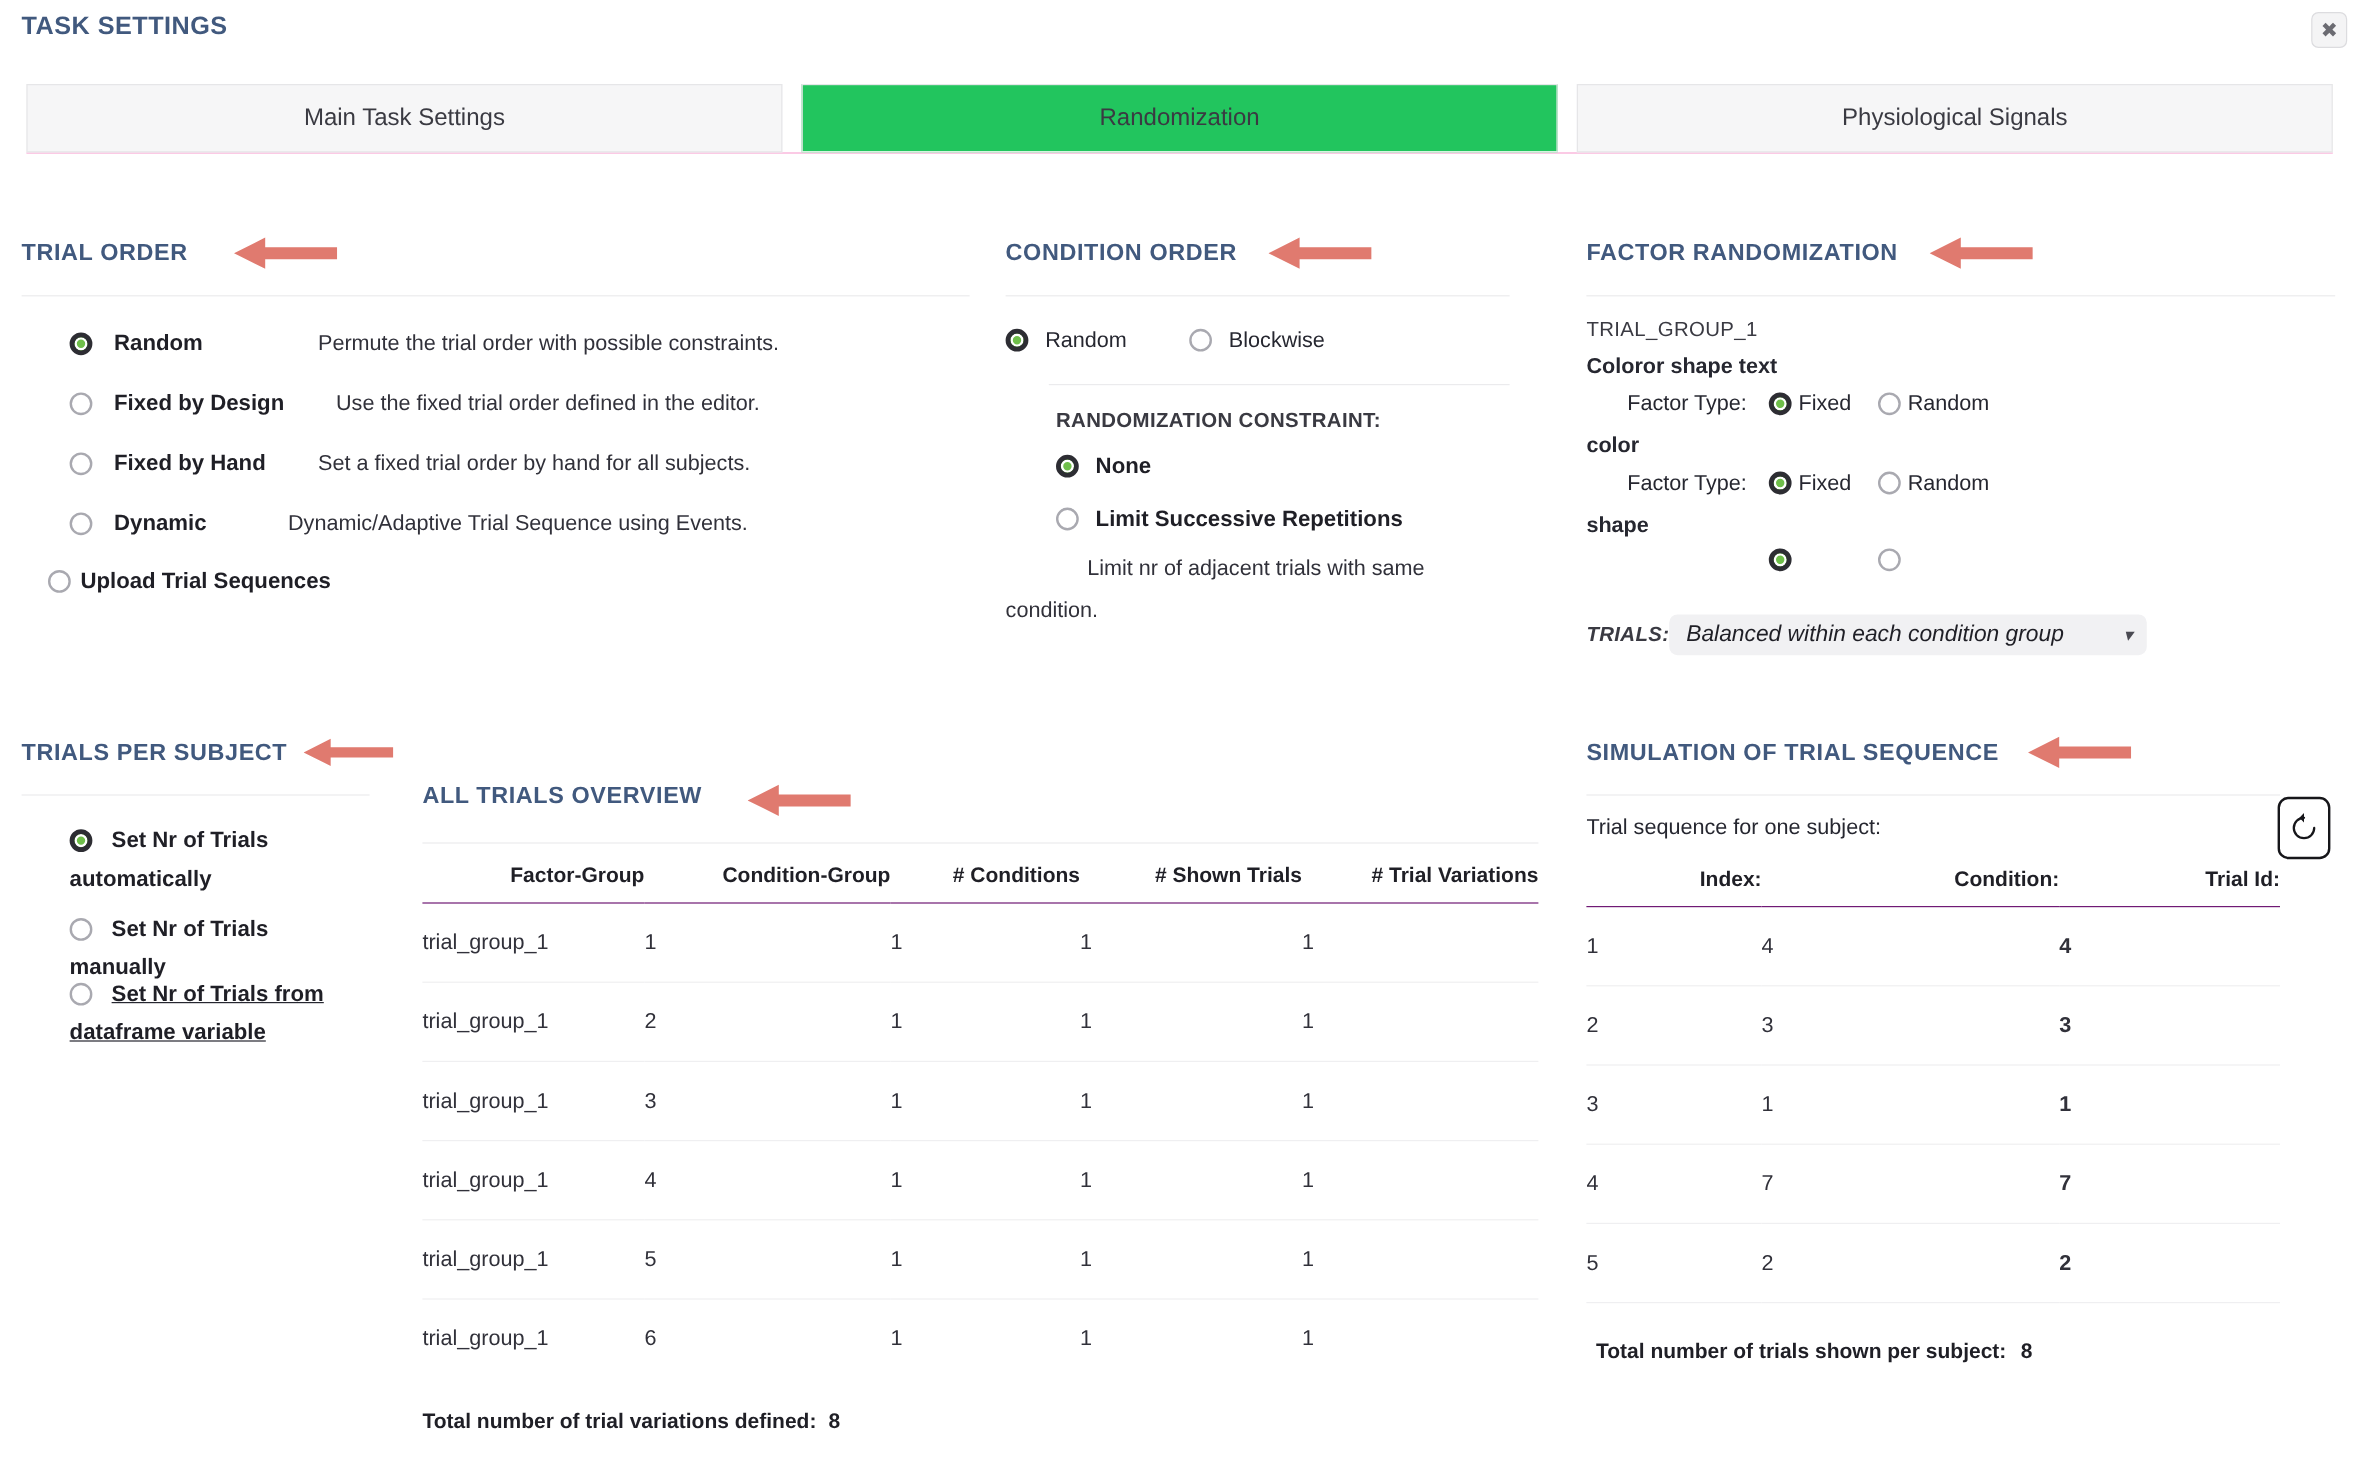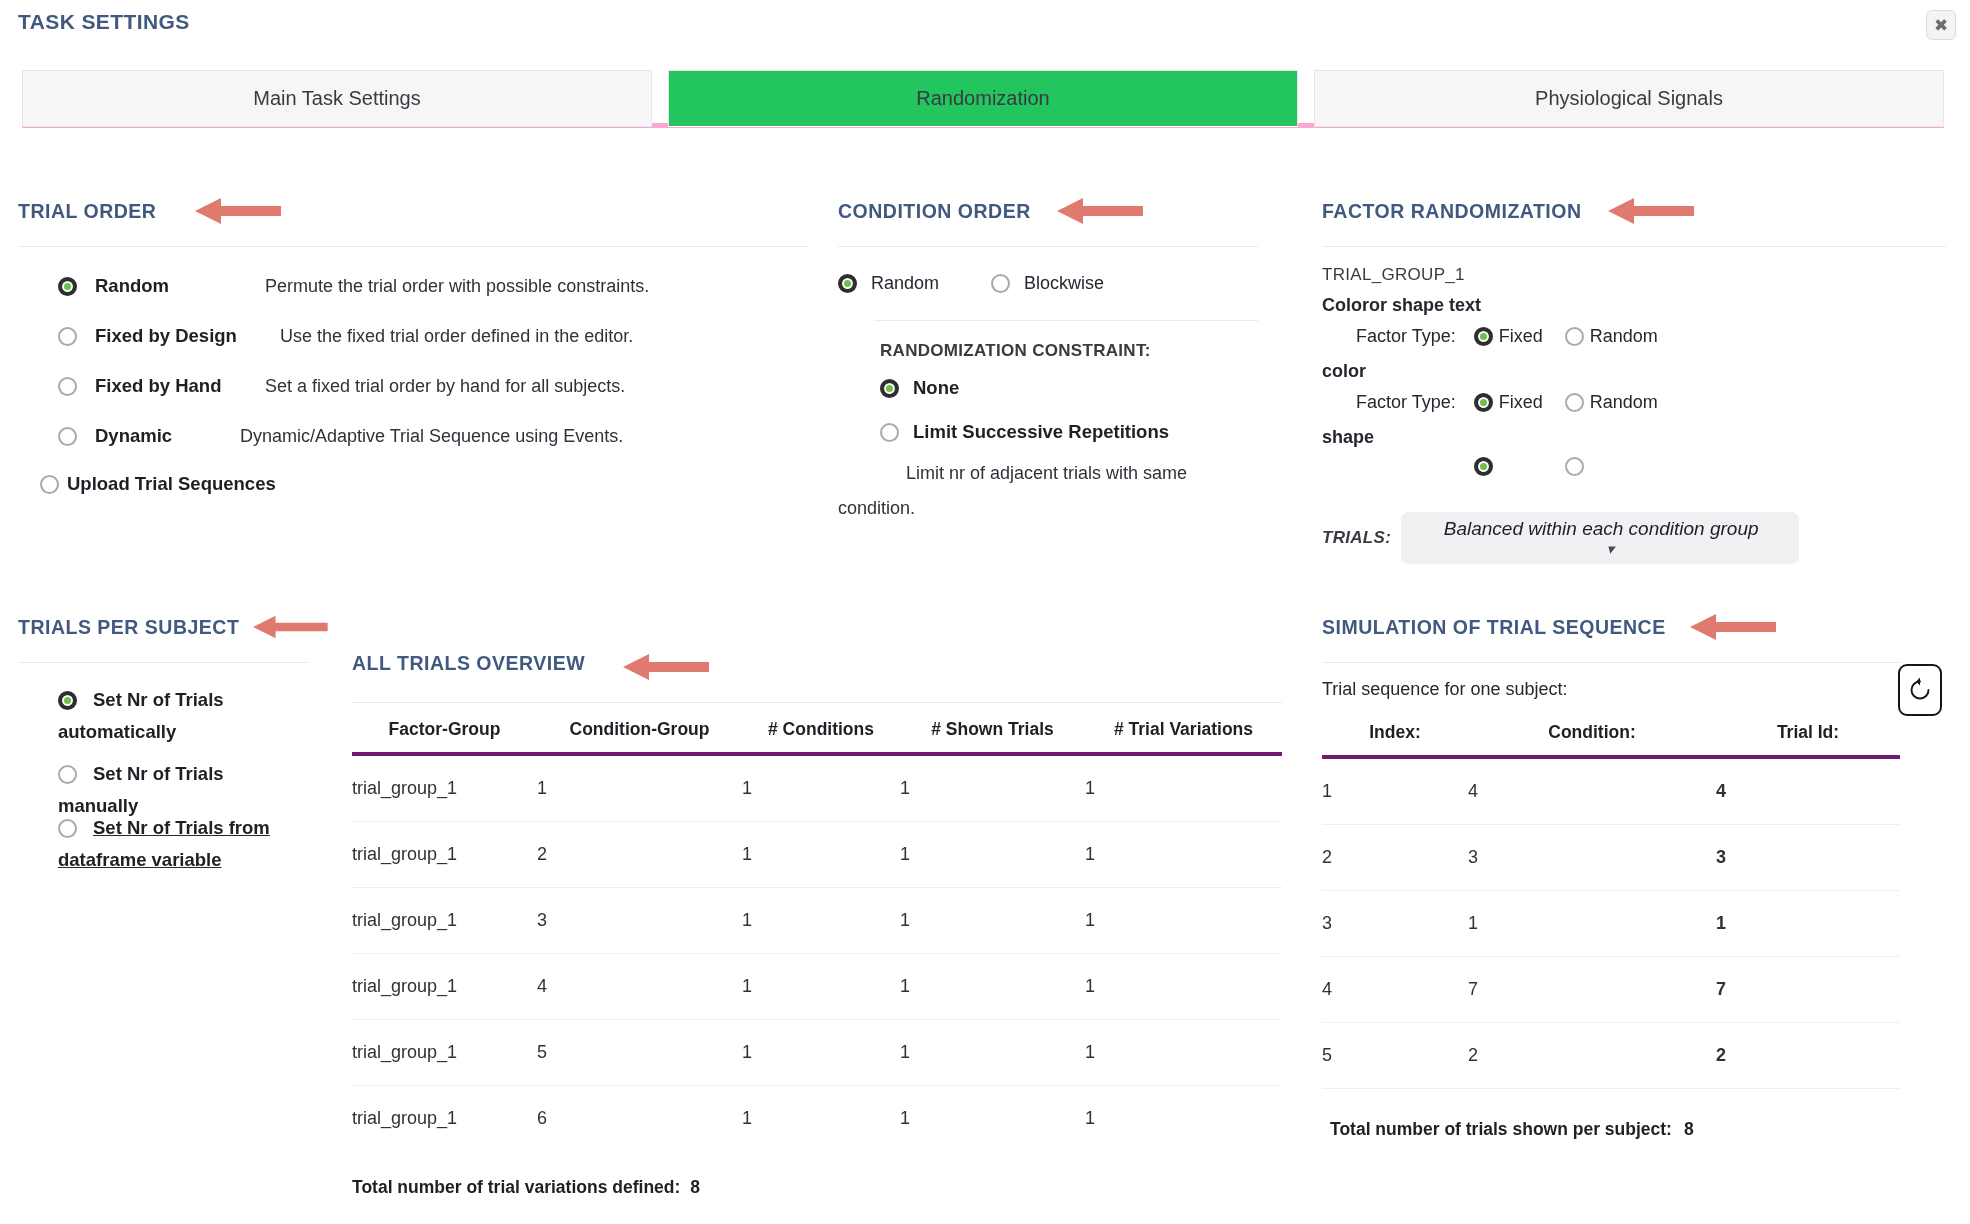--- a/index.html
+++ b/index.html
@@ -26,21 +26,21 @@
     display: flex; align-items: center; justify-content: center;
     color: #6b6b72; font-size: 17px; line-height: 1;
     cursor: pointer;
   }
 
   
   .tabbar {
     position: absolute; left: 22px; top: 70px;
     width: 1922px; height: 58px;
     display: flex;
-    border-bottom: 5px solid #f9a8d4;
+    border-bottom: 1px solid #f9a8d4;
   }
   .tab {
     flex: 1 1 0; height: 57px;
     display: flex; align-items: center; justify-content: center;
     font-size: 20px; color: #3a3a42;
     background: #f6f6f7;
     border: 1px solid #e6e6e8;
     cursor: pointer;
   }
   .tab + .tab { margin-left: 16px; }
@@ -74,23 +74,23 @@
   .rdesc  { font-size: 18px; color: #31313a; }
 
   
   .t18 { font-size: 18px; }
   .t17 { font-size: 17px; }
   .bold { font-weight: bold; }
 
   
   table { border-collapse: collapse; width: 100%; }
   th {
-    text-align: center; font-size: 17.5px; font-weight: bold;
+    text-align: right; font-size: 17.5px; font-weight: bold;
     color: #1f1f26; padding: 6px 0 12px 0;
-    border-bottom: 4px solid #701a75;
+    border-bottom: 1px solid #701a75;
     margin-top: 20px;
   }
   td {
     font-size: 18px; color: #31313a; padding: 22px 0 22px 0;
     border-bottom: 1px solid #efeff1;
   }
   .total {
     font-size: 17.5px; font-weight: bold; color: #1f1f26;
   }
 
@@ -242,21 +242,21 @@
         <span class="radio on" style="margin-left:18px;"></span>
         <span class="t18" style="margin-left:6px; visibility:hidden;">Fixed</span>
         <span class="radio" style="margin-left:22px;"></span>
         <span class="t18" style="margin-left:6px; visibility:hidden;">Random</span>
       </div>
     </div>
   </div>
 
   <div style="position:absolute; left:1322px; top:512px; display:flex; align-items:center;font-style:italic;">
     <span class="t17 bold" style="letter-spacing:.3px; color:#3a3a42;">TRIALS:</span>
-    <div class="select" style="margin-left:10px;flex-direction:column;">
+    <div class="select" style="">
       <span>Balanced within each condition group</span>
       <span class="chev">▾</span>
     </div>
   </div>
 
   <div style="position:absolute; left:18px; top:612px; width:310px;">
     <div style="display:flex; align-items:center; gap:14px;">
       <div class="sec-head">TRIALS PER SUBJECT</div>
       <svg class="arrow" width="86" height="30" viewBox="0 0 86 30">
         <polygon points="0,15 26,2 26,10 86,10 86,20 26,20 26,28" fill="#e07a6f"></polygon>

